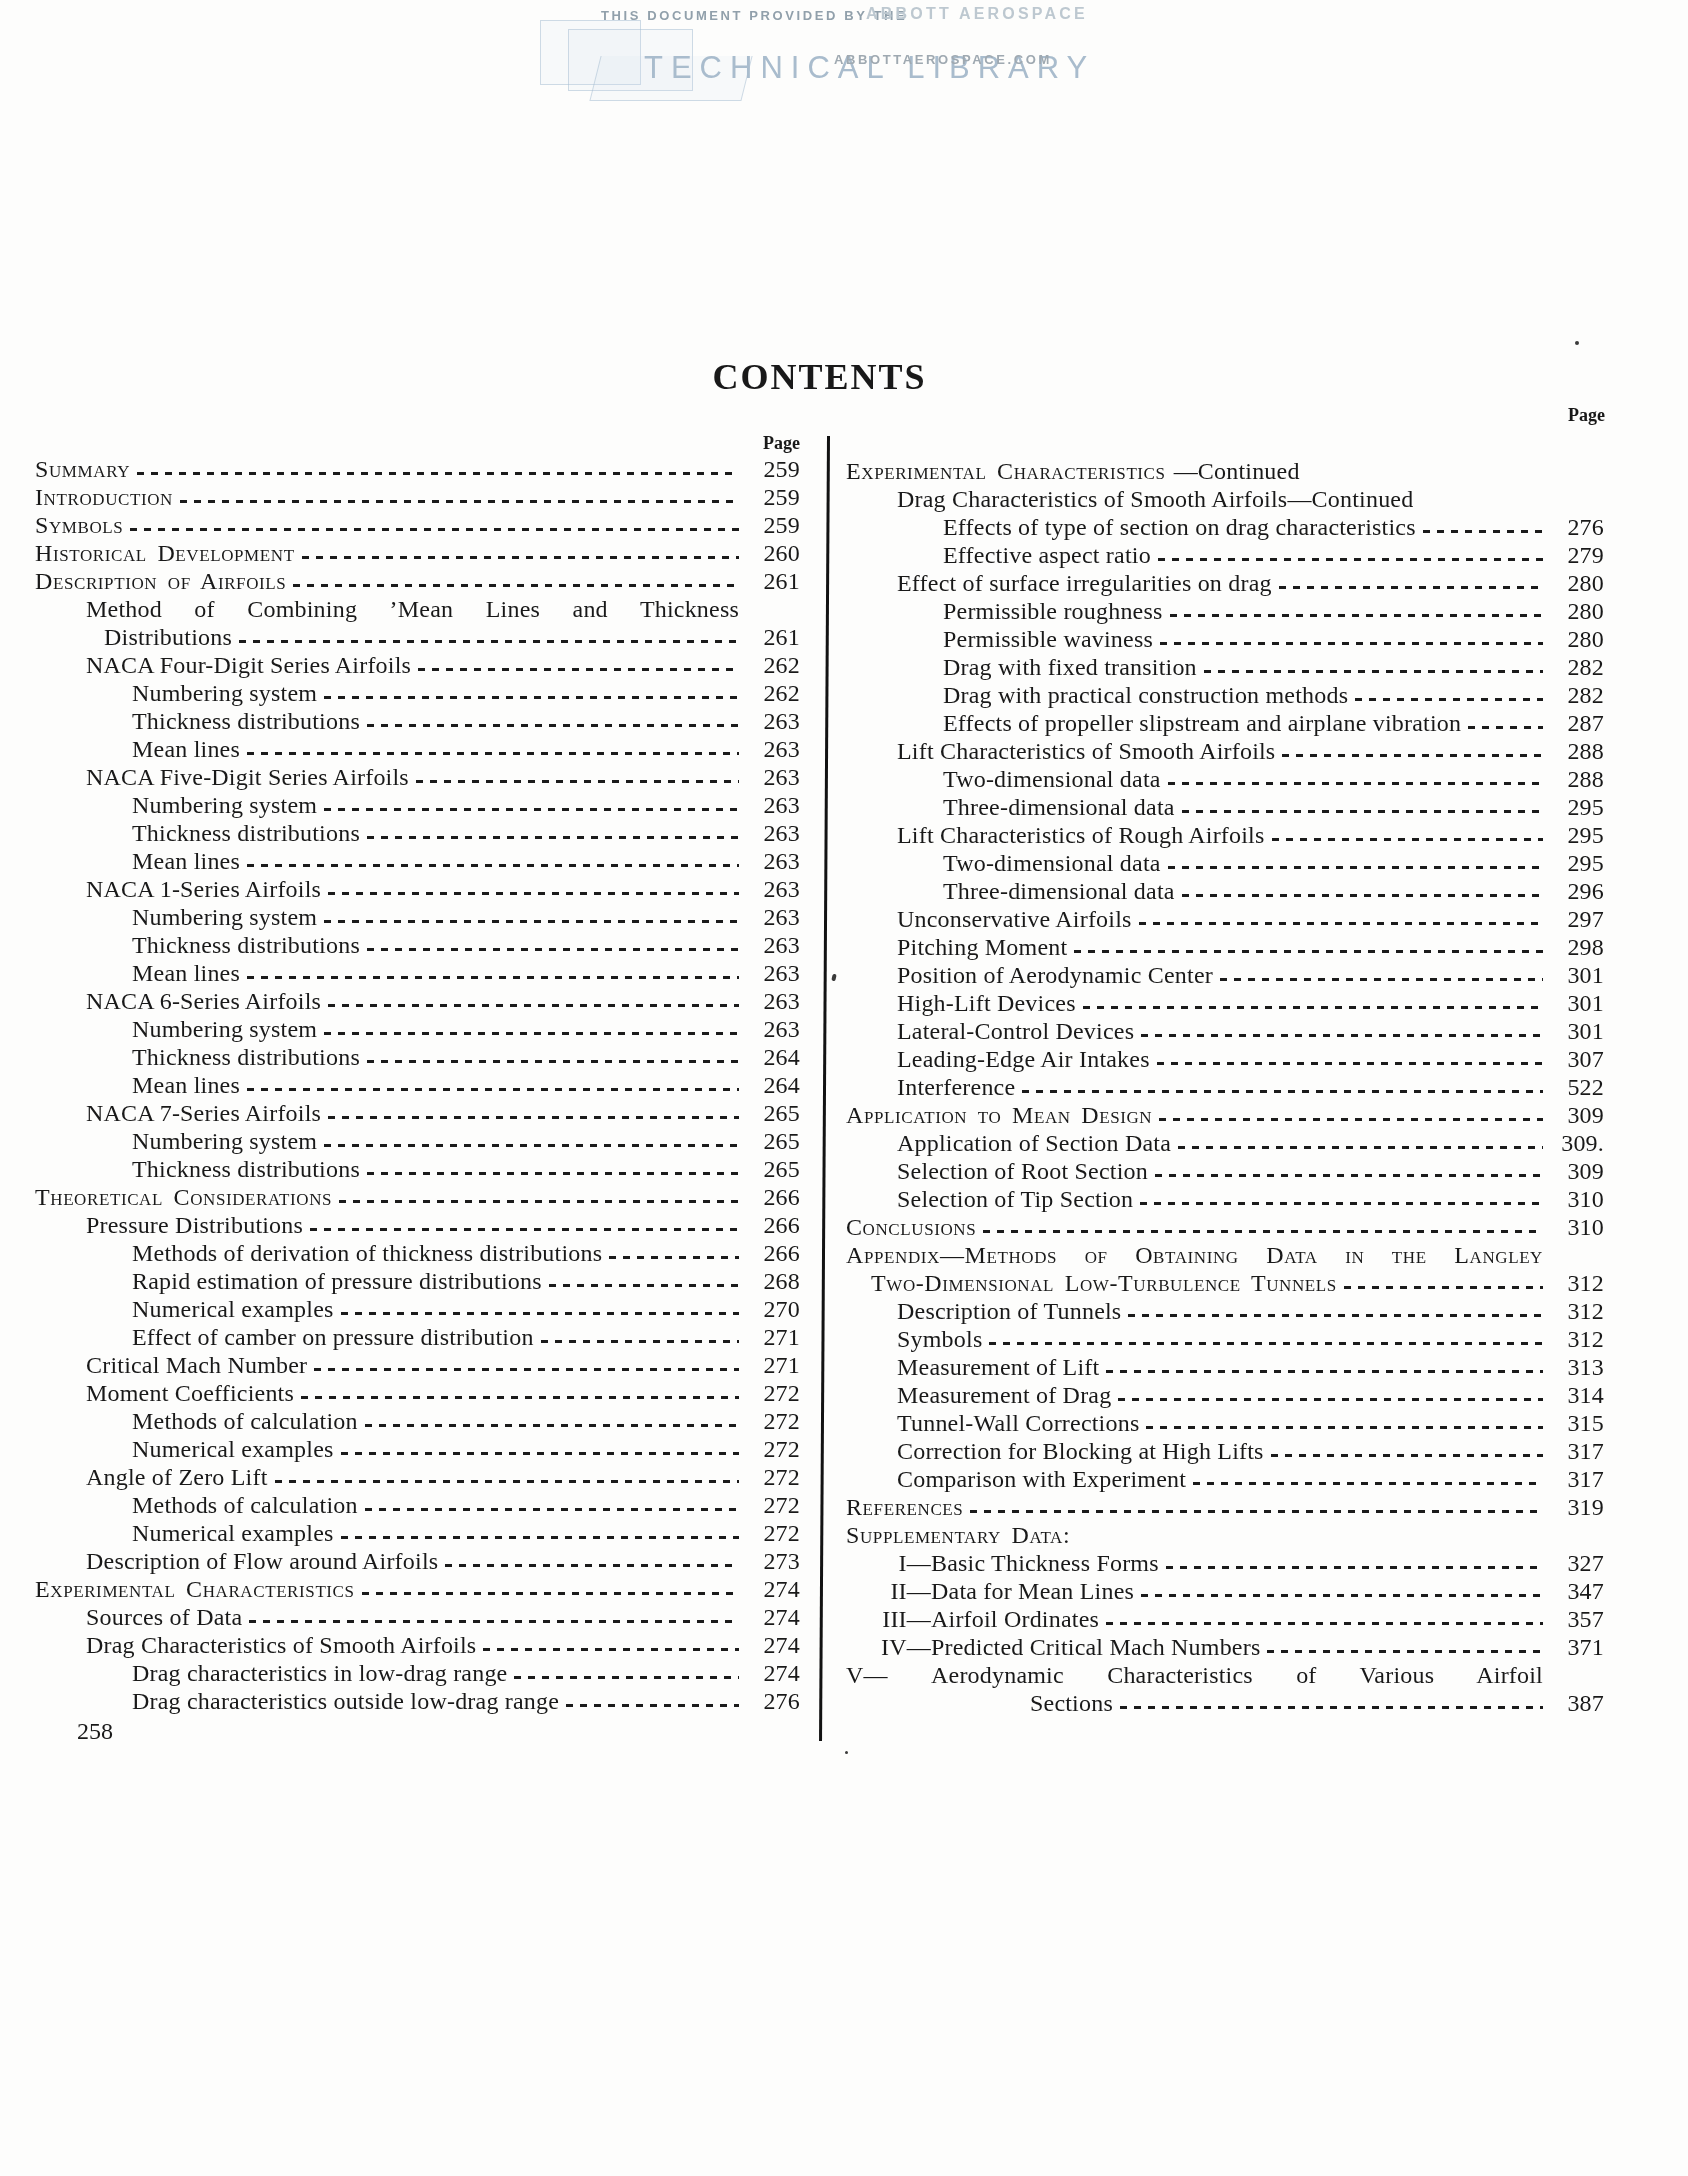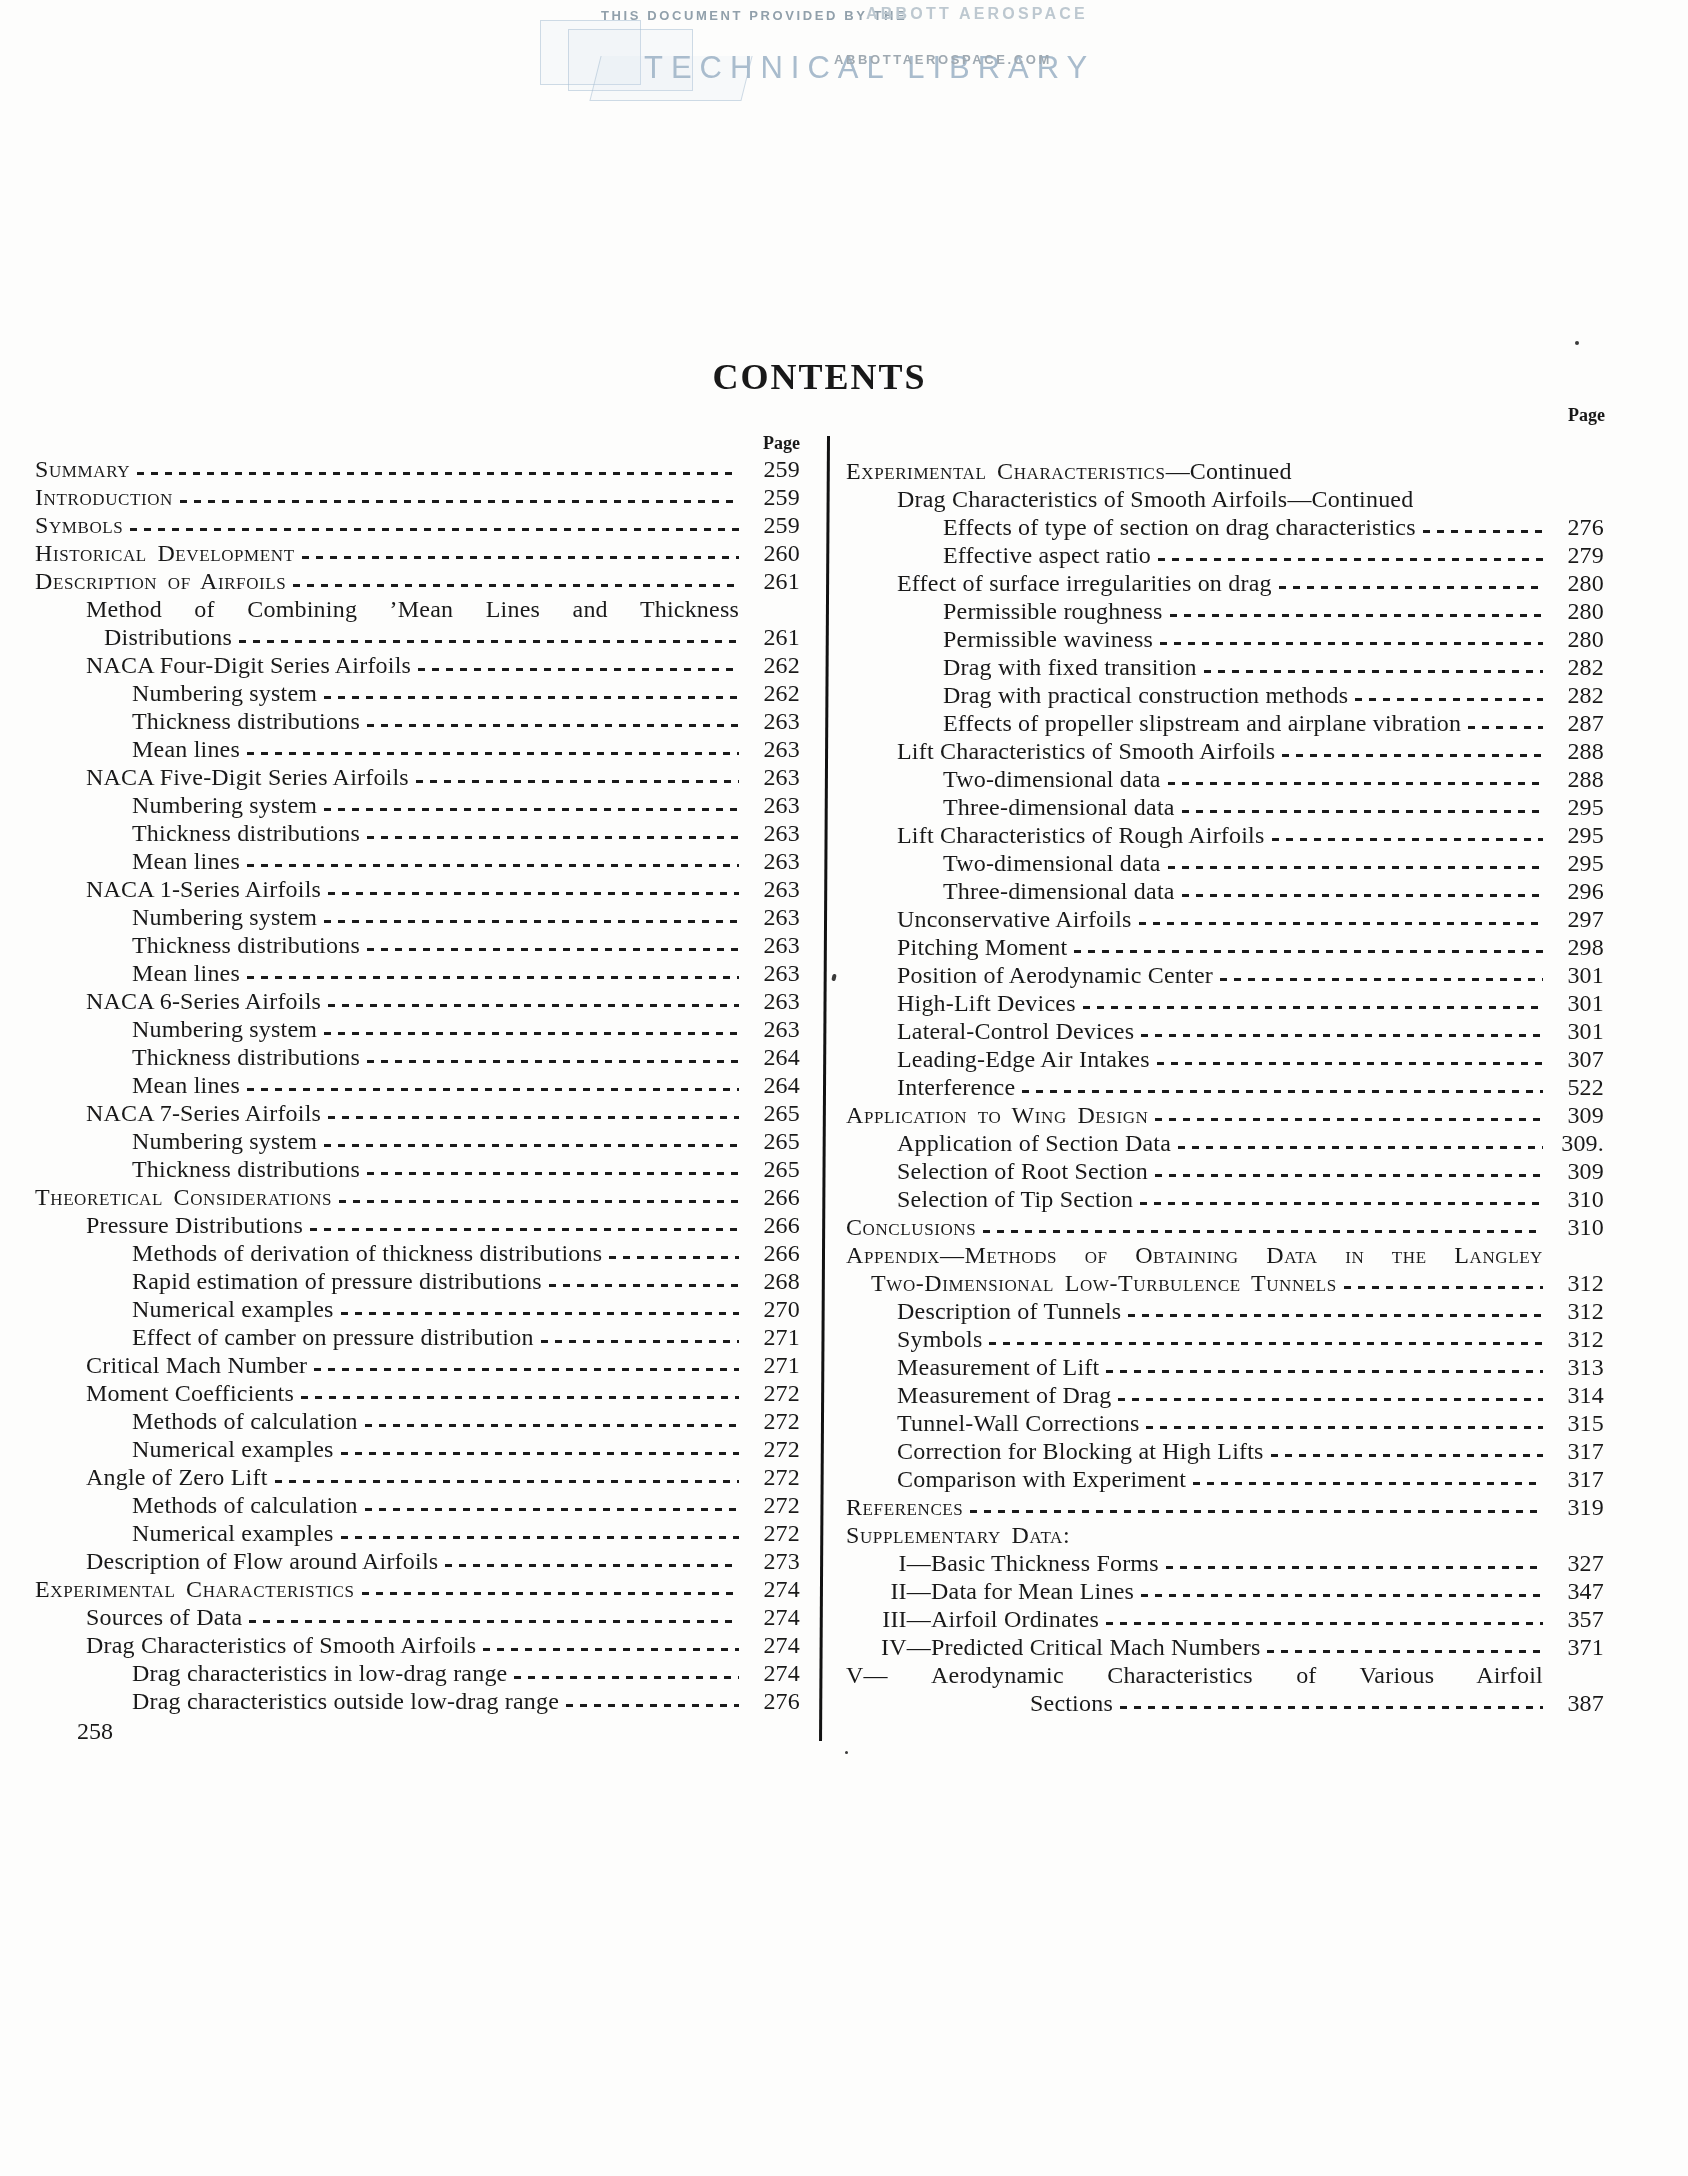--- a/index.html
+++ b/index.html
@@ -30,21 +30,21 @@
   .footer-num{position:absolute;left:77px;top:1718px;font-size:24px;}
   
   .col{position:absolute;}
   .col-left{left:35px;top:455px;width:765px;}
   .col-right{left:846px;top:457px;width:758px;}
   .row{display:flex;align-items:baseline;font-size:24px;letter-spacing:0.2px;}
   .col-left  .row{height:28px;line-height:28px;}
   .col-right .row{height:28px;line-height:28px;}
   .t{white-space:nowrap;}
   .sc{font-variant-caps:small-caps;letter-spacing:0.6px;word-spacing:4px;}
-  .rest{font-variant-caps:normal;letter-spacing:0.2px;word-spacing:normal;}
+  .rest{font-variant-caps:normal;letter-spacing:0.2px;word-spacing:normal;margin-left:8px;}
   .leader{flex:1 1 auto;height:3px;align-self:flex-end;margin:0 4px 8px 7px;
           background:repeating-linear-gradient(90deg,#1b1b1b 0 7px,transparent 7px 14px);}
   .pg{flex:0 0 57px;text-align:right;white-space:nowrap;}
   .l0{margin-left:0;} .l1{margin-left:51px;} .l2{margin-left:97px;}
   .w1{margin-left:69px;} .w2{margin-left:184px;} .s0{margin-left:25px;} .lrn{margin-left:0;}
   .rn{display:inline-block;width:85px;text-align:right;}
   .row.just{display:block;}
   .row.just .t{display:block;width:calc(100% - 61px);white-space:normal;
                text-align:justify;text-align-last:justify;}
   
@@ -404,21 +404,21 @@
         <span class="t">Leading-Edge Air Intakes</span>
         <span class="leader"></span>
         <span class="pg">307</span>
       </div>
       <div class="row l1">
         <span class="t">Interference</span>
         <span class="leader"></span>
         <span class="pg">522</span>
       </div>
       <div class="row l0">
-        <span class="t sc">Application to Wing Design</span>
+        <span class="t sc">Application to Mean Design</span>
         <span class="leader"></span>
         <span class="pg">309</span>
       </div>
       <div class="row l1">
         <span class="t">Application of Section Data</span>
         <span class="leader"></span>
         <span class="pg">309.</span>
       </div>
       <div class="row l1">
         <span class="t">Selection of Root Section</span>

